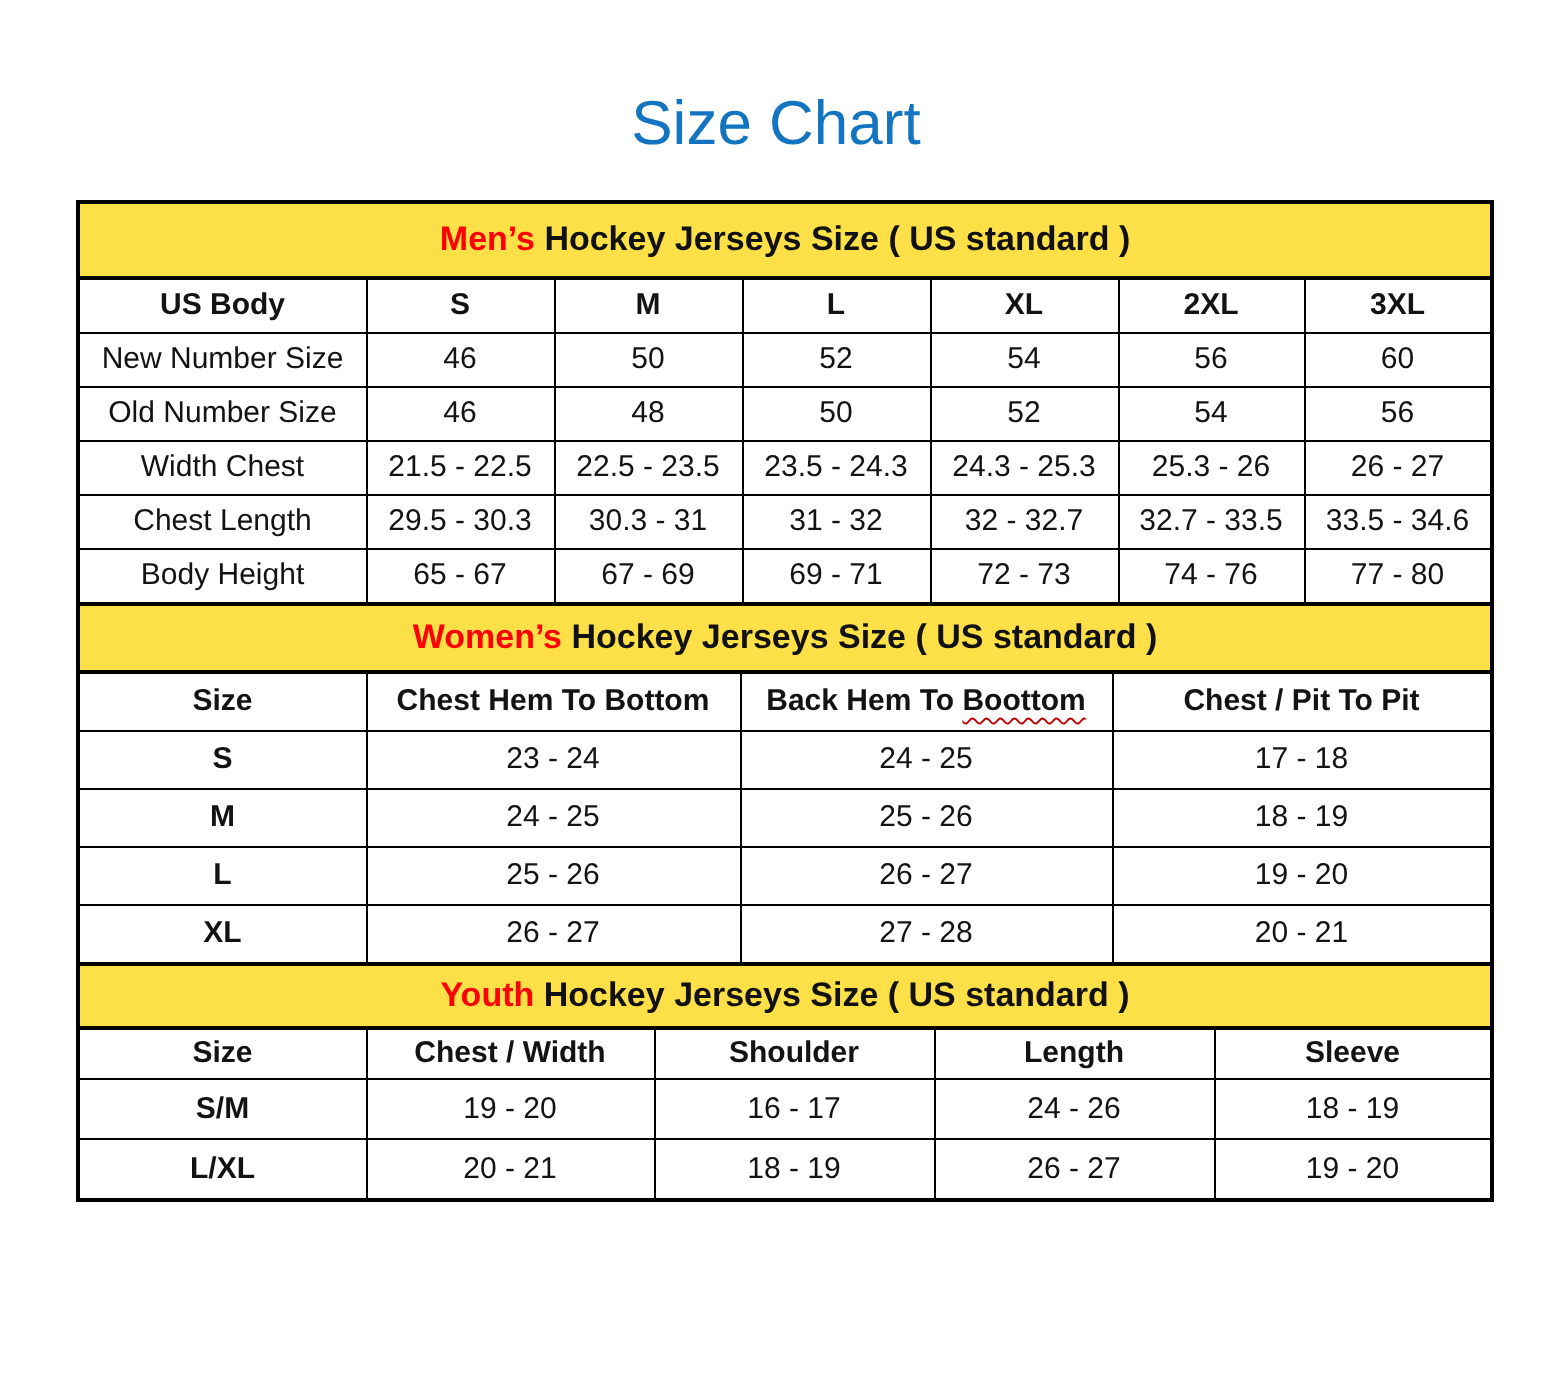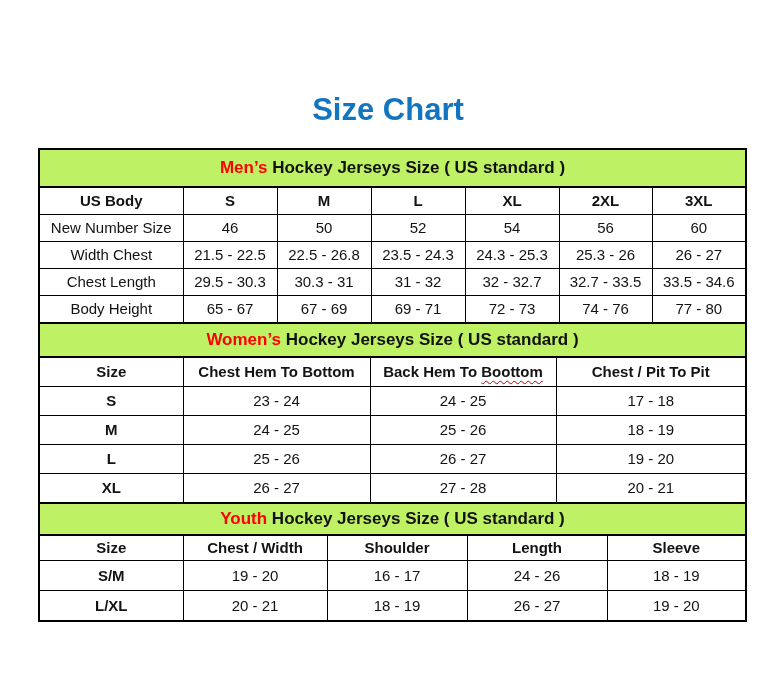--- a/index.html
+++ b/index.html
@@ -7,25 +7,25 @@
     position: relative;
     width: 776px;
     height: 692px;
     background: #ffffff;
     font-family: "Liberation Sans", sans-serif;
     color: #111111;
     overflow: hidden;
   }
   .title {
     margin: 0;
-    padding-top: 92px;
+    padding-top: 44px;
     text-align: center;
     font-size: 31px;
     line-height: 1.15;
-    font-weight: bold;
+    font-weight: normal;
     color: #1375BF;
     letter-spacing: 0px;
   }
   .tables {
     margin: 20px 0 0 38px;
     width: 707px;
   }
   table.size-table {
     border-collapse: collapse;
     table-layout: fixed;
@@ -37,21 +37,21 @@
     border: 1.5px solid #000;
     text-align: center;
     vertical-align: middle;
     padding: 0 4px;
     font-size: 15px;
     color: #131313;
     overflow: hidden;
     white-space: nowrap;
   }
   td.banner {
-    background: #bef264;
+    background: #fde047;
     font-weight: bold;
     font-size: 17px;
     border: 2px solid #000;
     color: #111;
   }
   .accent { color: #FF0000; }
   th.col-h { font-weight: bold; }
   th.row-label { font-weight: normal; }
   td.val { font-weight: normal; }
   table.labels-bold th.row-label { font-weight: bold; }
@@ -106,23 +106,32 @@
           <tr>
             <th class="row-label">New Number Size</th>
             <td class="val">46</td>
             <td class="val">50</td>
             <td class="val">52</td>
             <td class="val">54</td>
             <td class="val">56</td>
             <td class="val">60</td>
           </tr>
           <tr>
+            <th class="row-label">Old Number Size</th>
+            <td class="val">46</td>
+            <td class="val">48</td>
+            <td class="val">50</td>
+            <td class="val">52</td>
+            <td class="val">54</td>
+            <td class="val">56</td>
+          </tr>
+          <tr>
             <th class="row-label">Width Chest</th>
             <td class="val">21.5 - 22.5</td>
-            <td class="val">22.5 - 26.8</td>
+            <td class="val">22.5 - 23.5</td>
             <td class="val">23.5 - 24.3</td>
             <td class="val">24.3 - 25.3</td>
             <td class="val">25.3 - 26</td>
             <td class="val">26 - 27</td>
           </tr>
           <tr>
             <th class="row-label">Chest Length</th>
             <td class="val">29.5 - 30.3</td>
             <td class="val">30.3 - 31</td>
             <td class="val">31 - 32</td>

